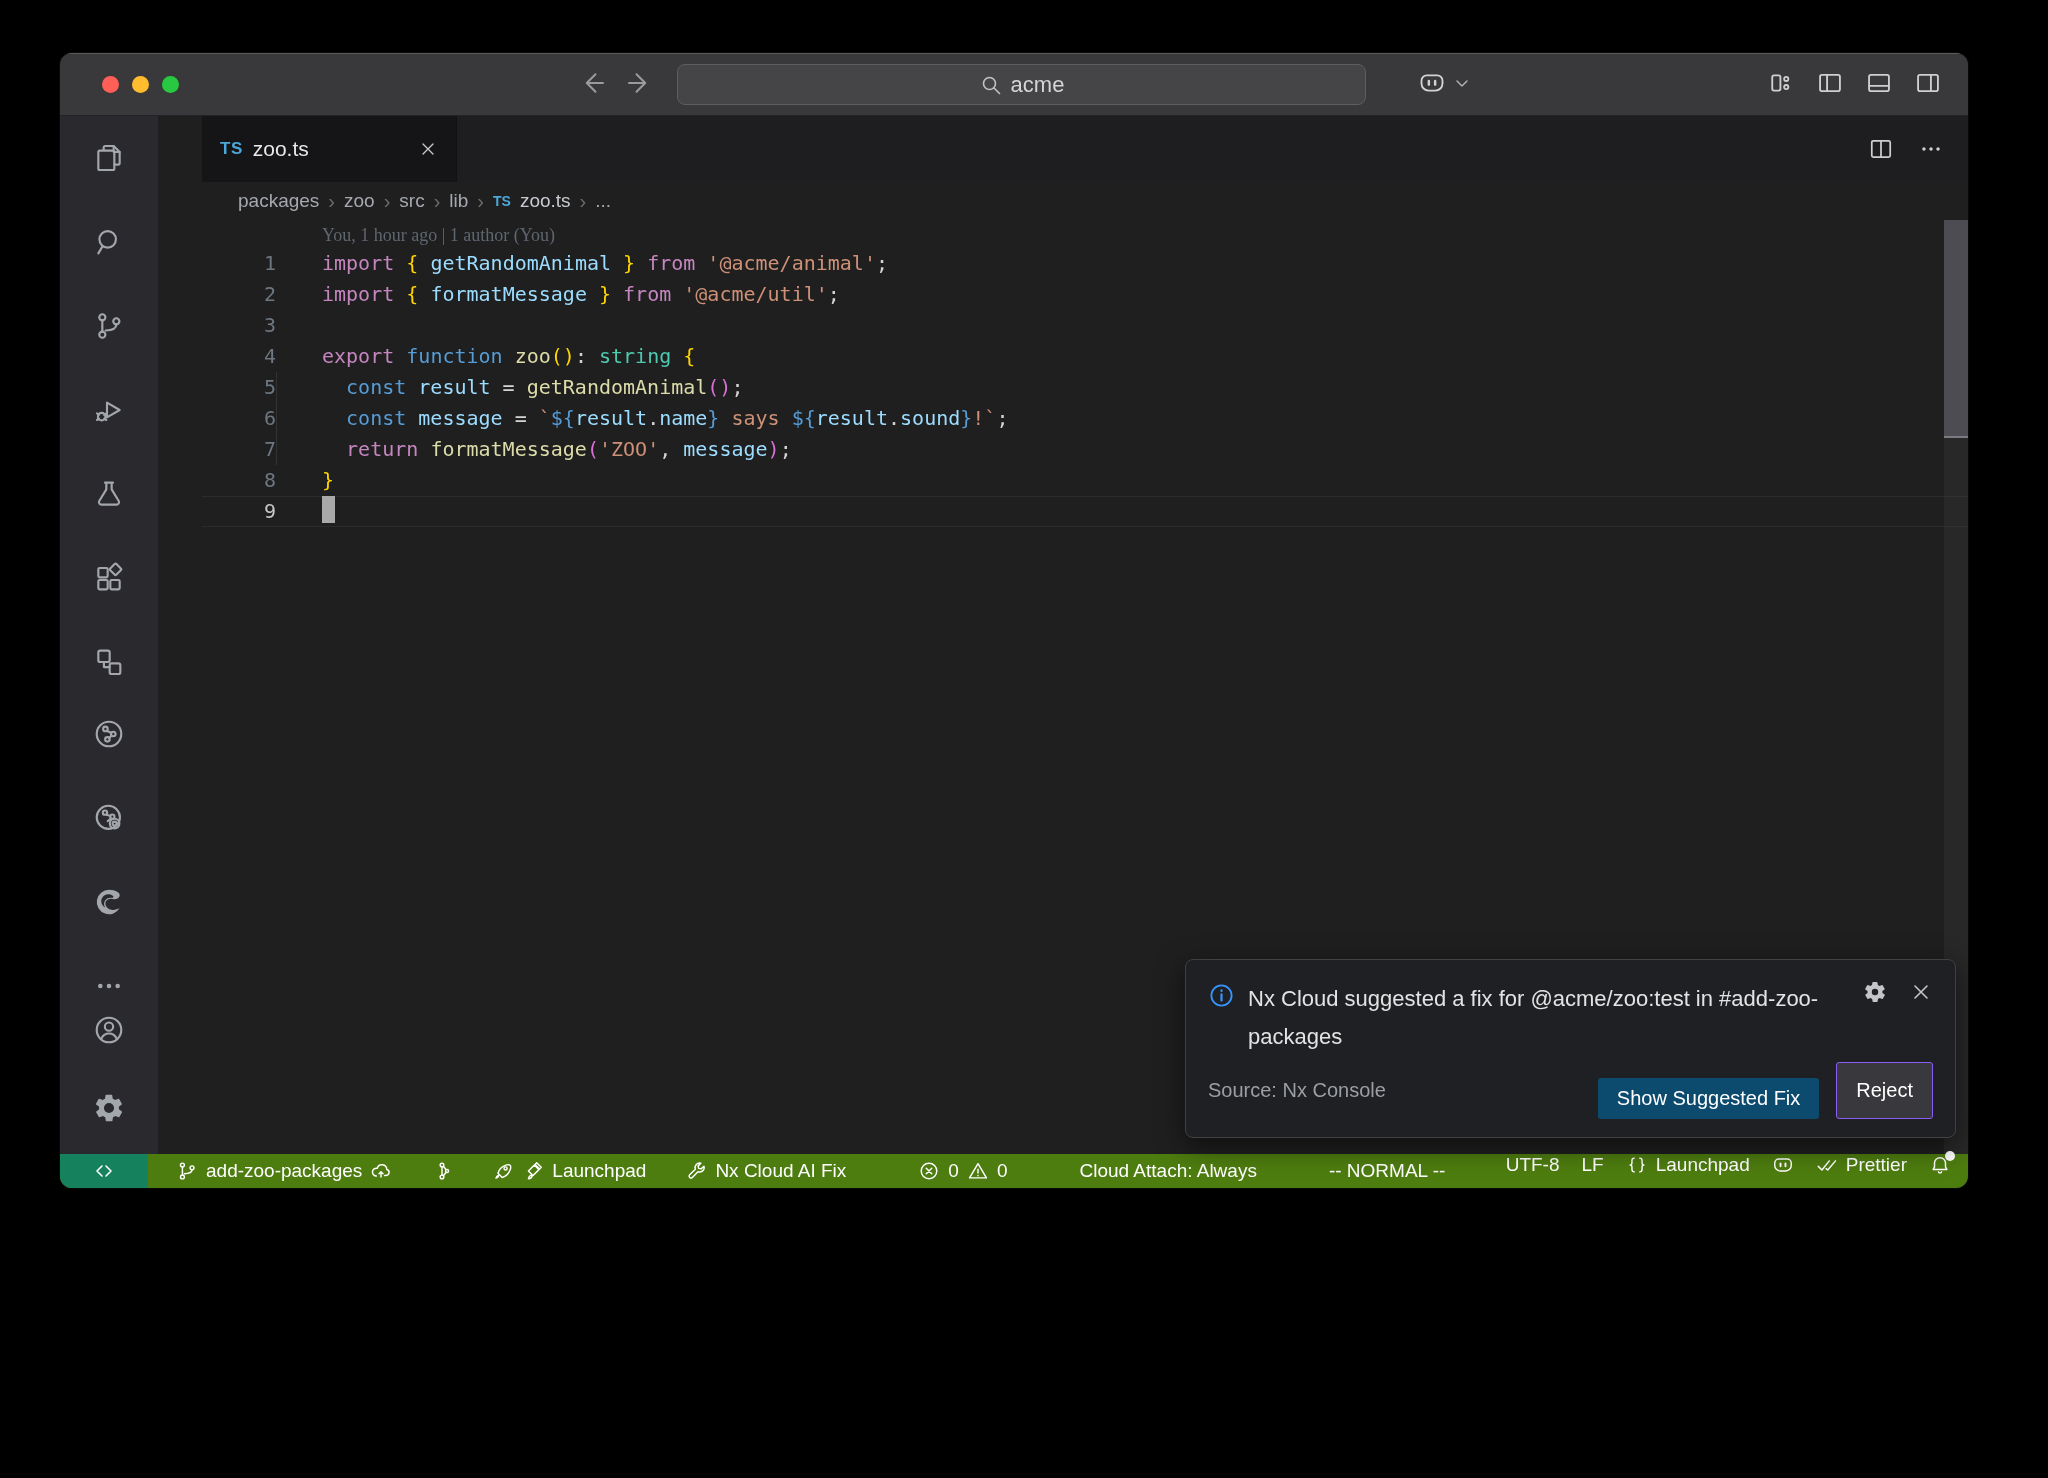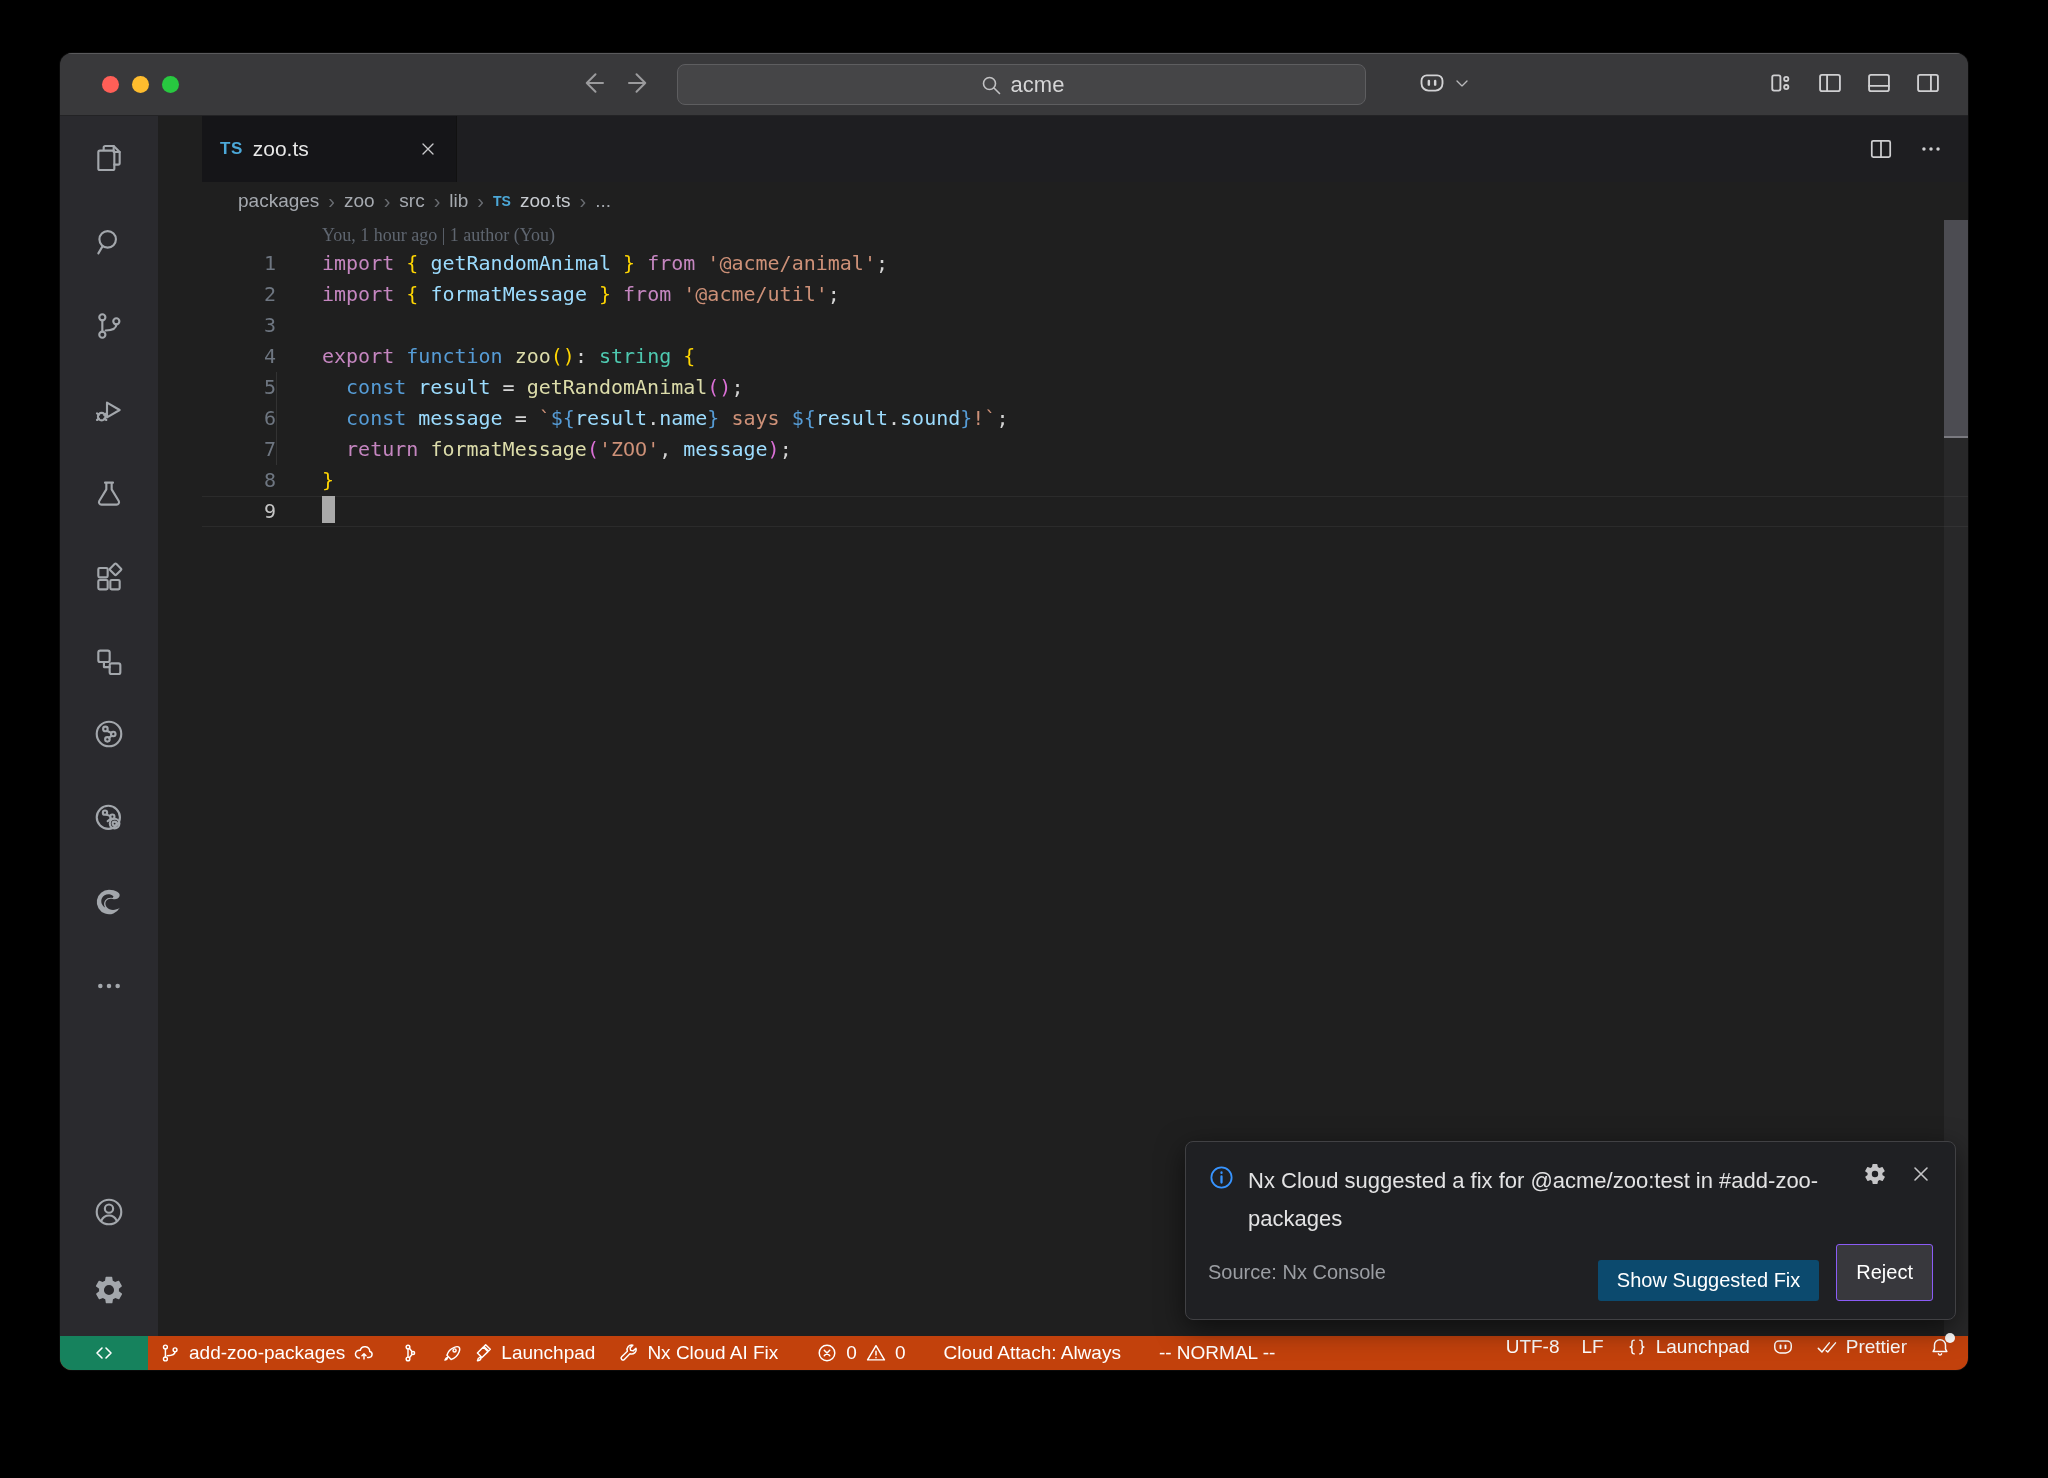--- a/index.html
+++ b/index.html
@@ -1,18 +1,18 @@
 <!DOCTYPE html>
 <html><head>
 <meta charset="utf-8">
 <style>
   html,body{margin:0;padding:0;background:#000;}
   .stage{position:relative;width:2048px;height:1478px;background:#000;overflow:hidden;
          font-family:"Liberation Sans",sans-serif;-webkit-font-smoothing:antialiased;}
-  .window{position:absolute;left:60px;top:53px;width:1908px;height:1317px;background:#1f1f1f;
+  .window{position:absolute;left:60px;top:53px;width:1908px;height:1135px;background:#1f1f1f;
           border-radius:12px;overflow:hidden;display:flex;flex-direction:column;
           box-shadow:0 0 0 1px #0a0a0a,0 20px 60px rgba(0,0,0,.6);}
   
   .titlebar{position:relative;height:62px;flex:0 0 62px;background:#39393b;
             box-shadow:inset 0 1px 0 #5a5a5c;border-bottom:1px solid #232325;}
   .traffic{position:absolute;left:42px;top:23px;display:flex;gap:13px;}
   .light{width:17px;height:17px;border-radius:50%;}
   .nav-arrows{position:absolute;left:518px;top:15px;display:flex;gap:16px;color:#9b9b9d;}
   .nav-arrows svg{width:30px;height:30px;}
   .command-center{position:absolute;left:617px;top:11px;width:687px;height:39px;background:#454547;
@@ -58,22 +58,22 @@
   .code-line .num{width:74px;text-align:right;color:#6e7681;flex:0 0 74px;}
   .code-line.current .num{color:#c6c6c6;}
   .code-line .ltext{padding-left:46px;white-space:pre;position:relative;}
   .code-line.current{box-shadow:inset 0 1px 0 #2b2b2b, inset 0 -1px 0 #2b2b2b;}
   .indent-guide{box-shadow:inset 1px 0 0 #333;}
   .block-cursor{display:inline-block;width:13px;height:27px;background:#a9a9a9;vertical-align:-5px;}
   .scrollbar{position:absolute;top:0;right:0;bottom:0;width:24px;background:rgba(110,110,118,.12);}
   .scroll-slider{position:absolute;top:0;left:0;right:0;height:216px;background:#4c4c52;
                  border-bottom:2px solid #7a7a80;}
   
-  .statusbar{height:34px;flex:0 0 34px;background:#c2410c;display:flex;align-items:stretch;
-             color:#fff;font-size:19px;}
+  .statusbar{height:34px;flex:0 0 34px;background:#4d7c0f;display:flex;align-items:stretch;
+             color:#fff;font-size:19px;gap:17px;}
   .sb-item{display:flex;align-items:center;gap:8px;padding:0 11px;white-space:nowrap;}
   .sb-item svg{width:22px;height:22px;}
   .sb-remote{background:#16825d;width:88px;justify-content:center;padding:0;}
   .sb-remote svg{width:24px;height:24px;}
   .sb-right{margin-left:auto;display:flex;align-items:flex-start;padding-right:6px;}
   .sb-gap{width:16px;}
   .bell-wrap{position:relative;}
   .bell-dot{position:absolute;top:-3px;right:-4px;width:10px;height:10px;border-radius:50%;background:#fff;}
   
   .toast{position:absolute;right:12px;bottom:50px;width:771px;height:179px;background:#1f2023;

